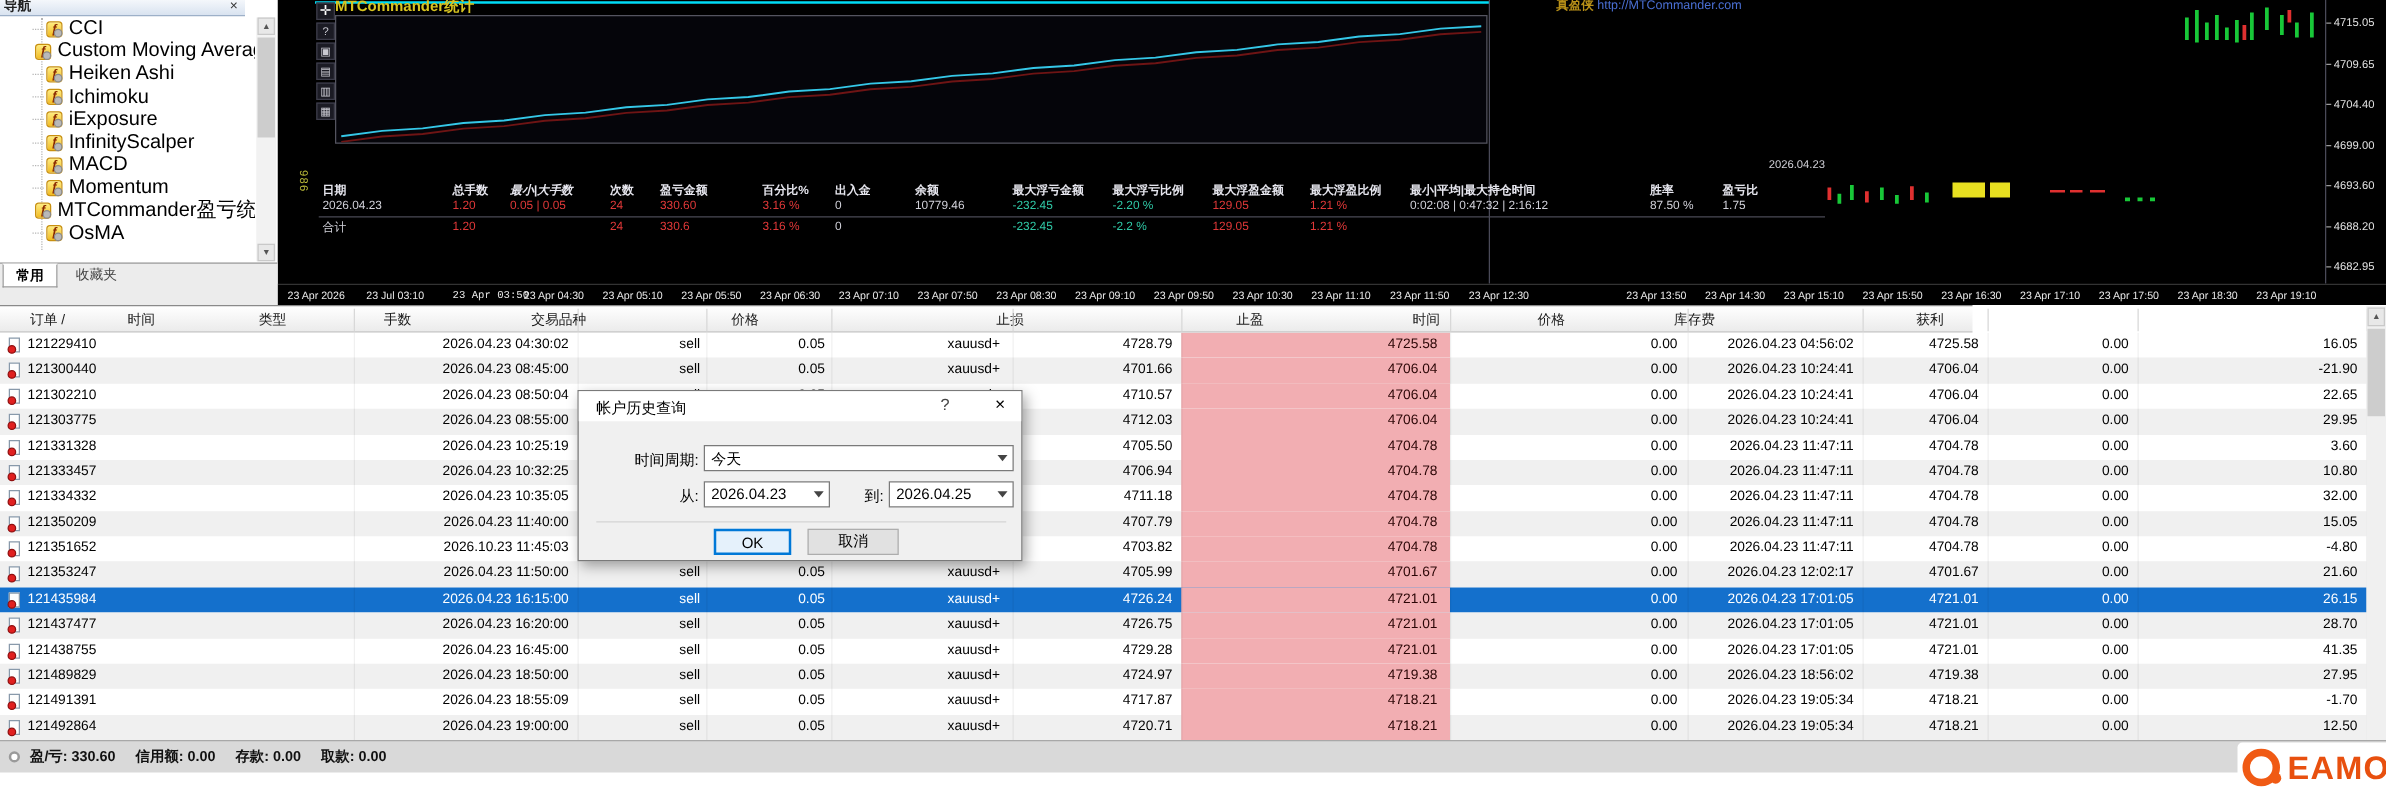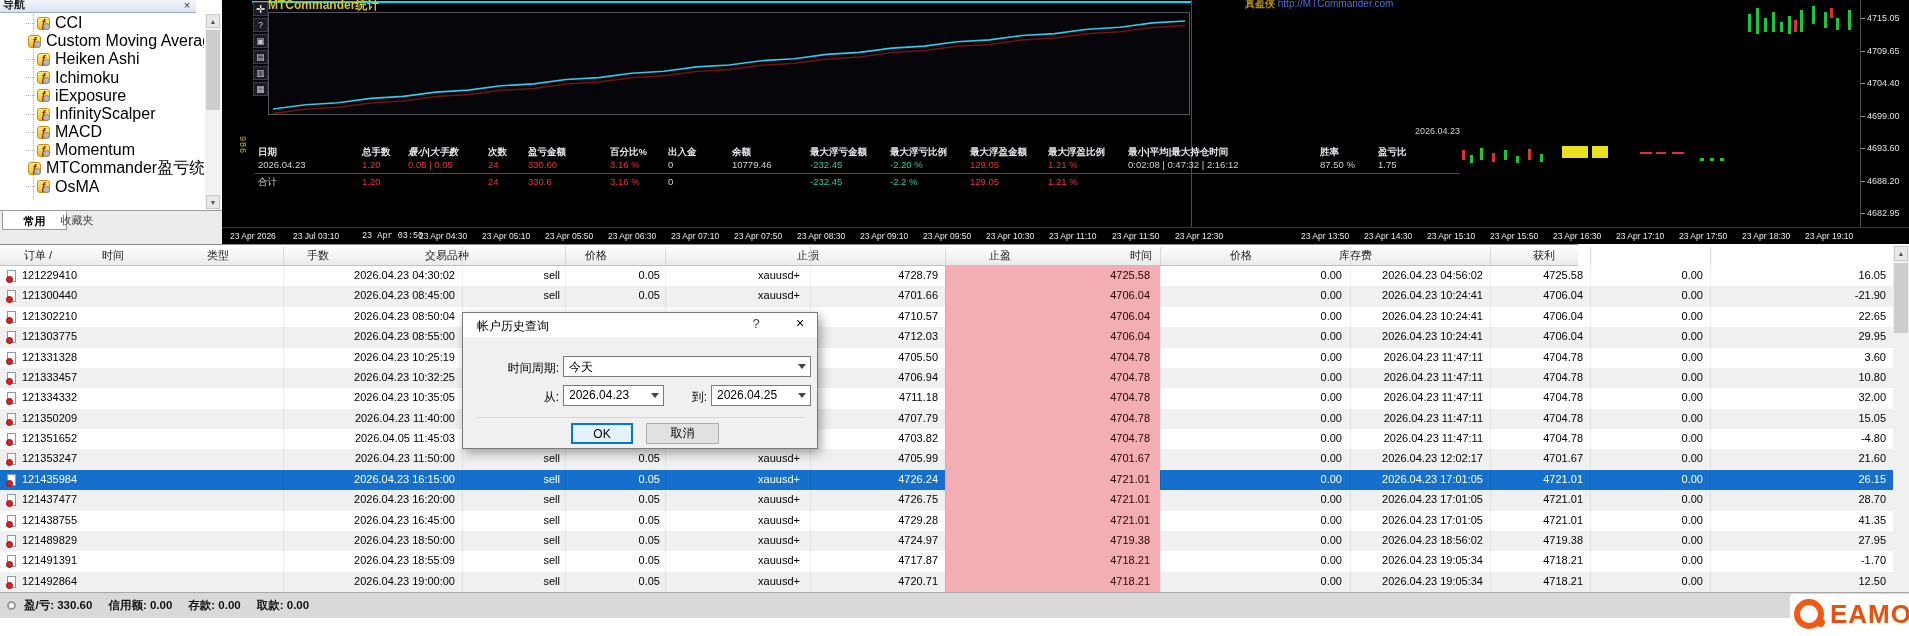--- a/index.html
+++ b/index.html
@@ -352,21 +352,21 @@
         <div class="f-icon">ƒ</div>
         <div class="nav-label">OsMA</div>
       </div>
     </div>
   <div id="nav-scroll">
     <div class="sb-btn" style="top:0;">▲</div>
     <div id="nav-thumb"></div>
     <div class="sb-btn" style="bottom:0;">▼</div>
   </div>
   <div id="nav-tabs">
-      <div class="nav-tab active" style="left: 2px; width: 65px;">常用</div>
+      <div class="nav-tab active" style="left: 2px; width: 44px;">常用</div>
       <div class="nav-tab" style="left: 48px; width: 58px;">收藏夹</div>
     </div>
 </div>
 
 <div class="abs" id="orders-header">
     <span style="left: 24px;">订单 /</span>
     <span style="right: 1454px;">时间</span>
     <span style="right: 1349px;">类型</span>
     <span style="right: 1249px;">手数</span>
     <span style="right: 1109px;">交易品种</span>
@@ -516,21 +516,21 @@
       <span class="cell-r" style="right: 567px;">0.00</span>
       <span class="cell-r" style="right: 426px;">2026.04.23 11:47:11</span>
       <span class="cell-r" style="right: 326px;">4704.78</span>
       <span class="cell-r" style="right: 206px;">0.00</span>
       <span class="cell-r" style="right: 23px;">15.05</span>
     </div>
     <div class="orow" style="top: 163.04px;">
       <div class="sl-box"></div>
       <div class="doc-icon"></div>
       <span style="left: 22px;">121351652</span>
-      <span class="cell-r" style="right: 1454px;">2026.04.05 11:45:03</span>
+      <span class="cell-r" style="right: 1454px;">2026.10.23 11:45:03</span>
       <span class="cell-r" style="right: 1349px;">sell</span>
       <span class="cell-r" style="right: 1249px;">0.05</span>
       <span class="cell-r" style="right: 1109px;">xauusd+</span>
       <span class="cell-r" style="right: 971px;">4703.82</span>
       <span class="cell-r sl-val" style="right: 759px;">4704.78</span>
       <span class="cell-r" style="right: 567px;">0.00</span>
       <span class="cell-r" style="right: 426px;">2026.04.23 11:47:11</span>
       <span class="cell-r" style="right: 326px;">4704.78</span>
       <span class="cell-r" style="right: 206px;">0.00</span>
       <span class="cell-r" style="right: 23px;">-4.80</span>

